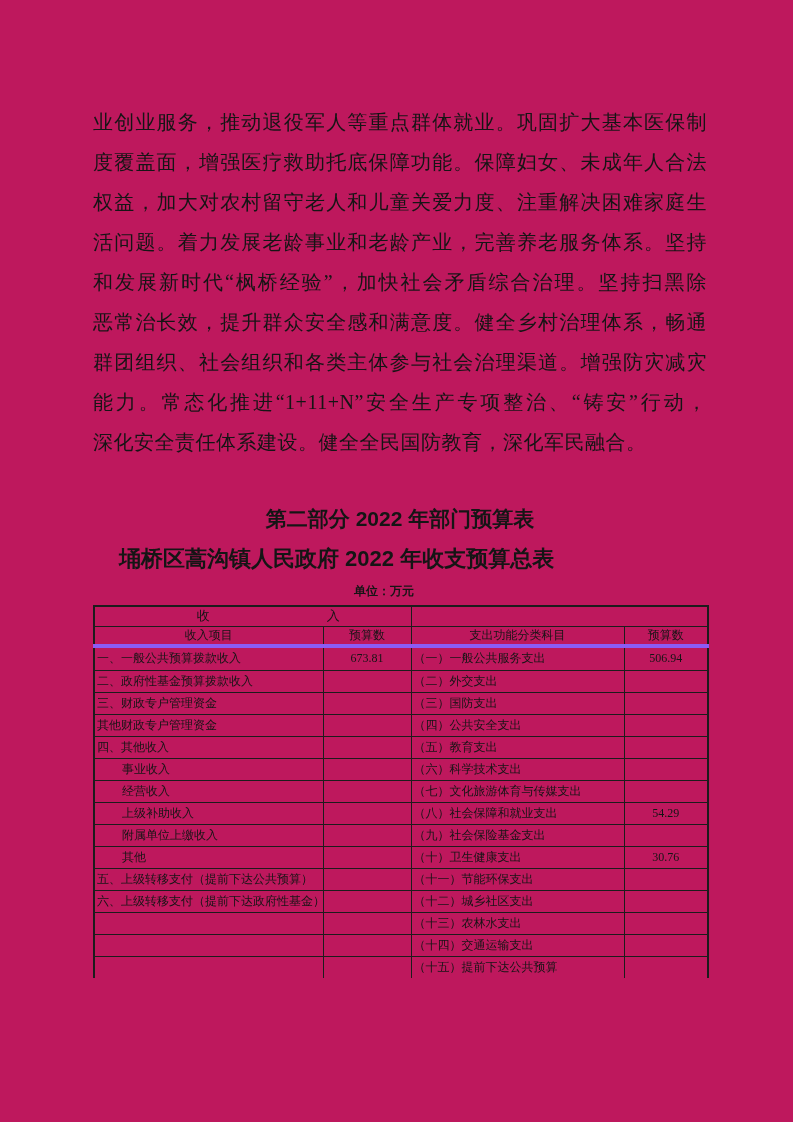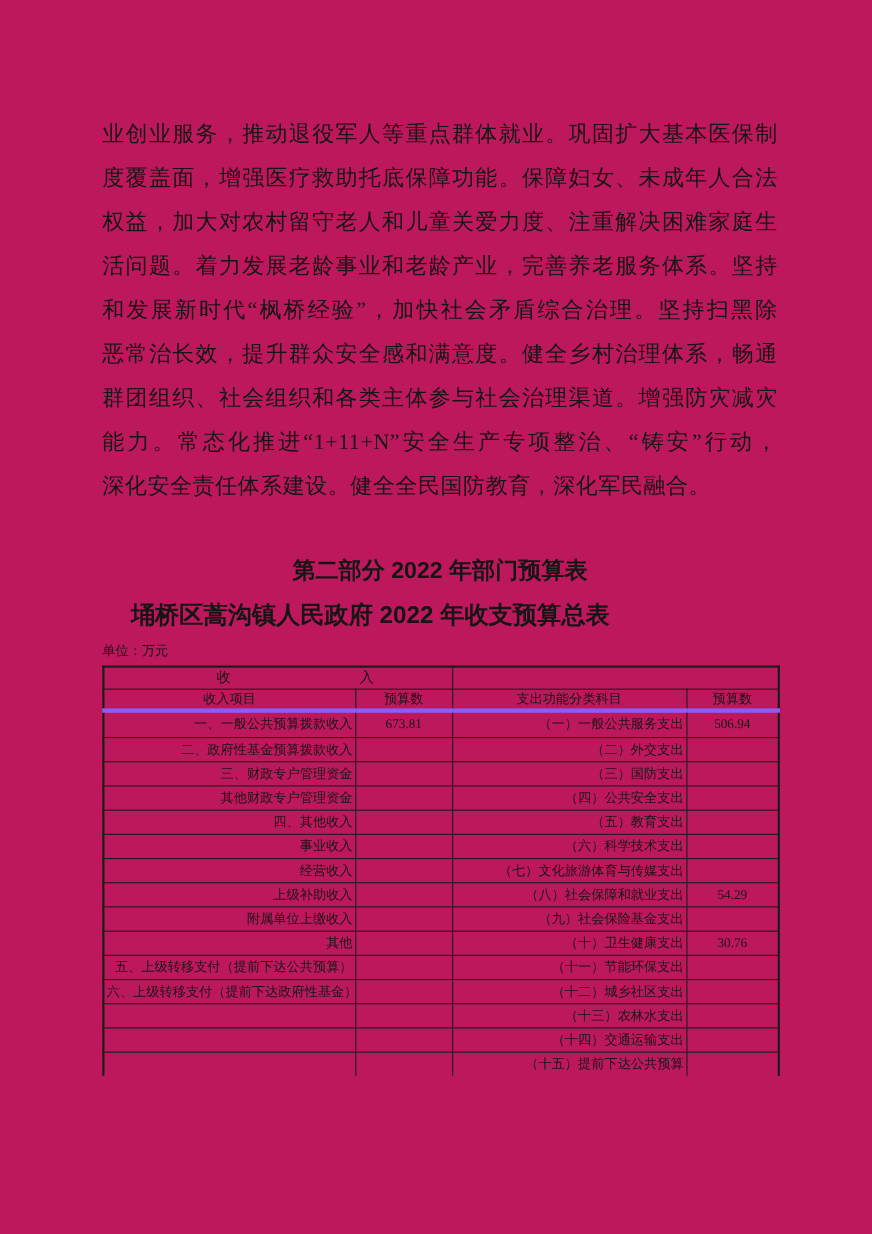--- a/index.html
+++ b/index.html
@@ -46,22 +46,23 @@
     margin: 10px 0 0 26px;
     font-family: "Liberation Sans", "DejaVu Sans", sans-serif;
     font-size: 22px;
     font-weight: bold;
     line-height: 30px;
   }
   .unit-note {
     margin-top: 9px;
     font-size: 12px;
     line-height: 16px;
-    text-align: left;
+    text-align: center;
     padding-right: 32px;
+    font-weight: bold;
   }
 
   
   table.budget {
     margin-top: 6px;
     width: 614px;
     border-collapse: collapse;
     table-layout: fixed;
     border: 2px solid #1c1c1c;
     border-bottom: none;
@@ -73,21 +74,21 @@
     padding: 0 2px;
     overflow: hidden;
     white-space: nowrap;
     vertical-align: middle;
   }
   tr.grp-row td { height: 20px; font-size: 13px; text-align: center; padding-left: 33px; }
   tr.col-head th { height: 20px; text-align: center; border-bottom: 4px solid #8b5cf6; }
   tbody tr td { height: 22px; }
   tbody tr.first-data td { height: 24px; }
   tbody tr:last-child td { border-bottom: none; }
-  td.c-item { text-align: right; padding-left: 3px; }
+  td.c-item { text-align: left; padding-left: 3px; }
   td.c-item.indent { padding-left: 27px; }
   td.c-num {
     text-align: center;
     font-size: 15px;
     font-family: "Liberation Serif", "DejaVu Serif", serif;
   }
 </style>
 </head>
 <body>
 

